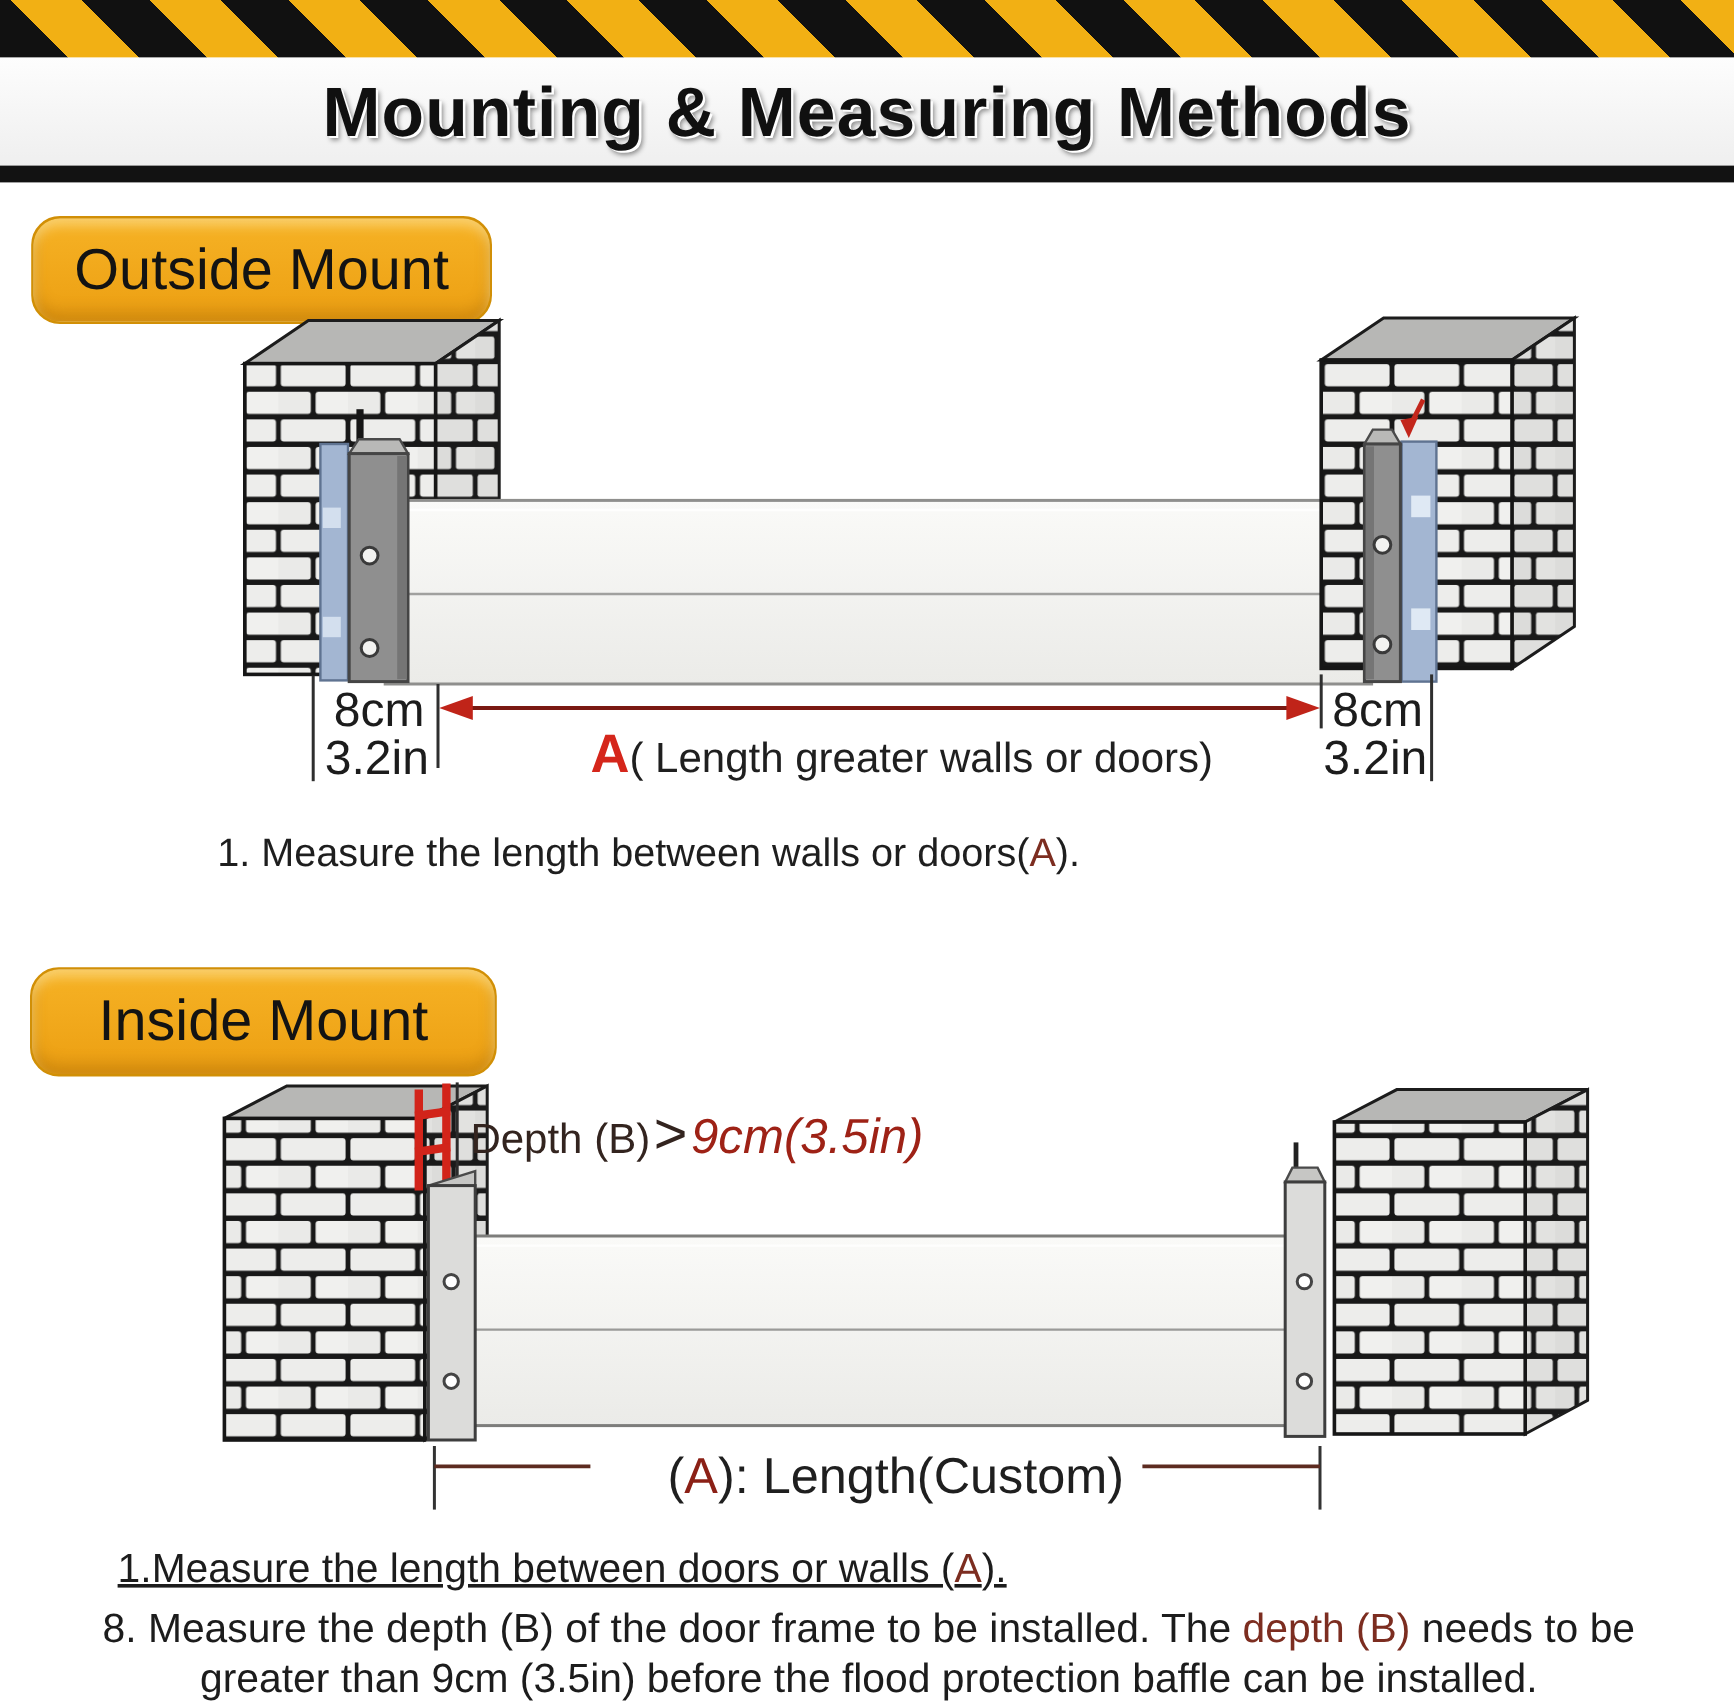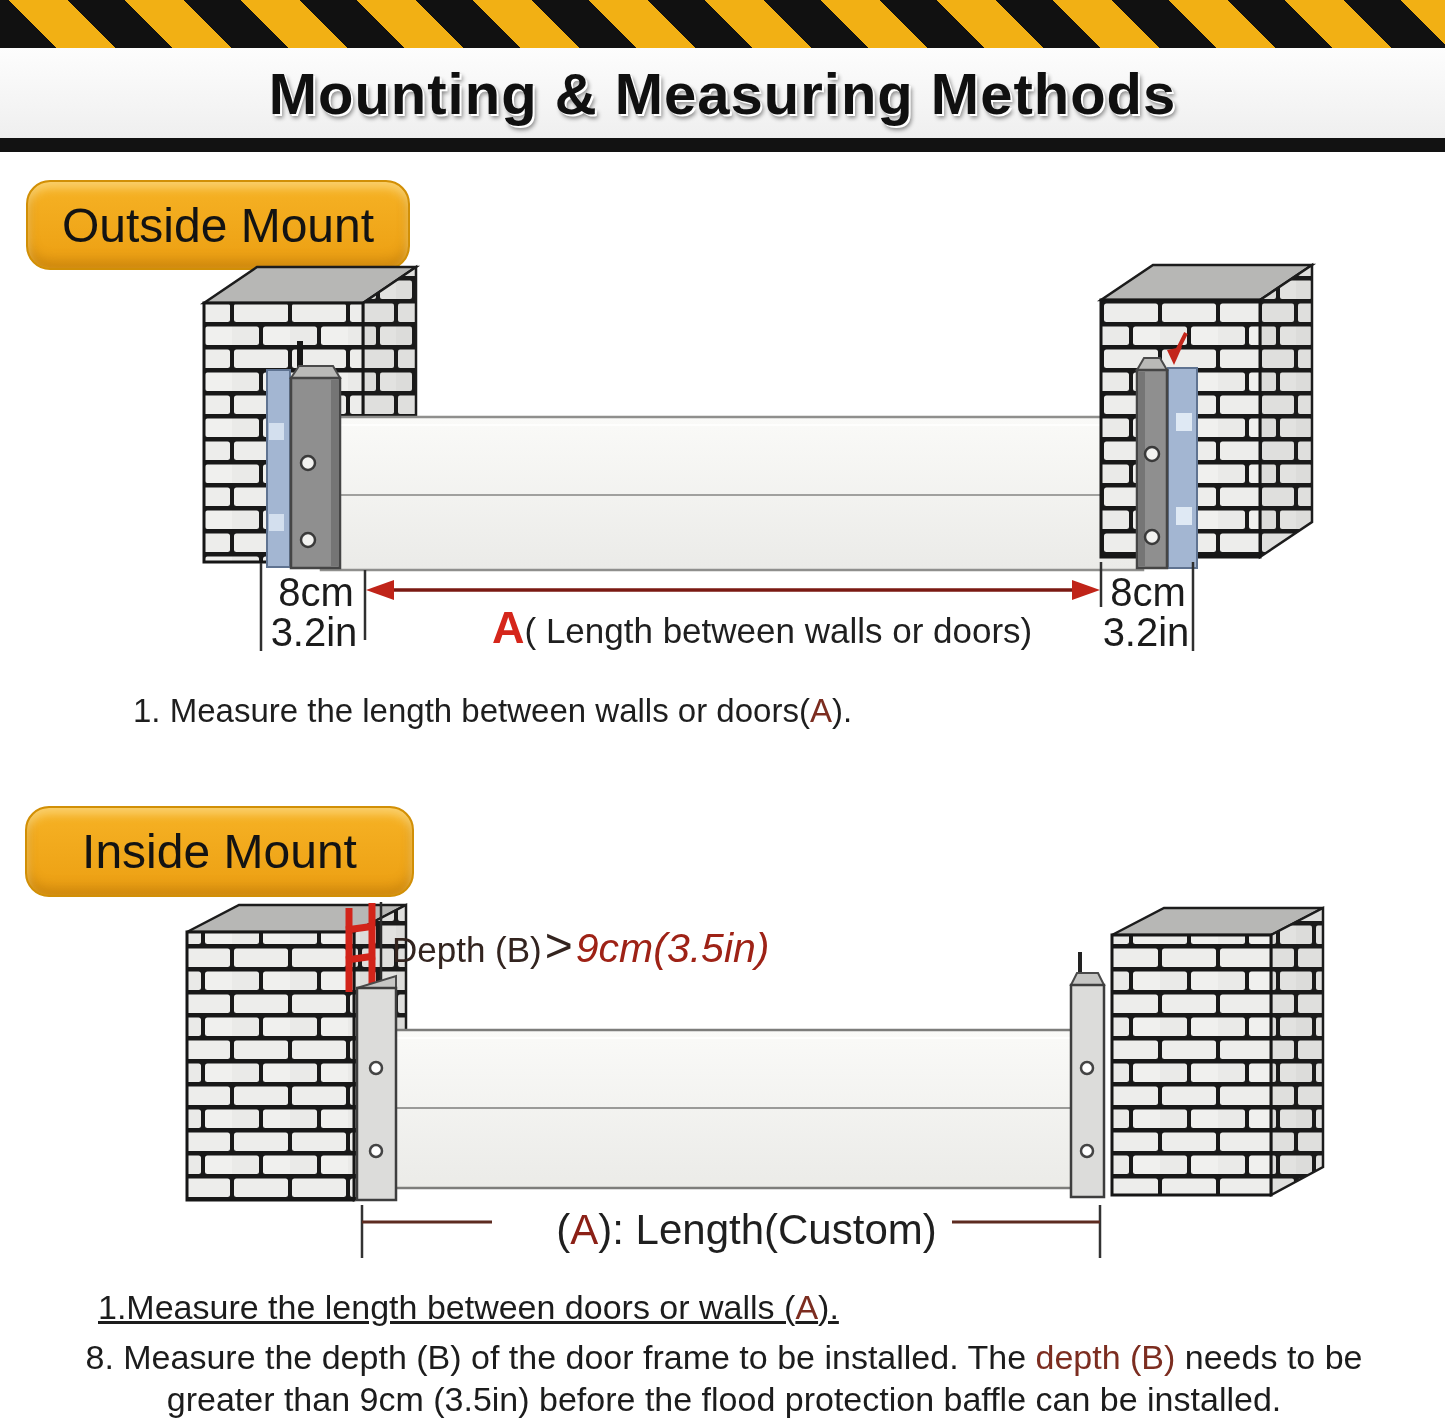--- a/index.html
+++ b/index.html
@@ -22,21 +22,21 @@
      display:flex;align-items:center;justify-content:center;color:#131313;font-size:48px;
      box-shadow:inset 0 6px 10px rgba(255,235,170,.55), inset 0 -8px 12px rgba(130,75,0,.28);}
   #badge-outside{left:26px;top:180px;width:380px;height:86px;}
   #badge-inside{left:25px;top:806px;width:385px;height:87px;}
 
   
   .mtext{color:#1c1c1c;font-size:40px;line-height:1.0;white-space:nowrap;}
   .mlabel{color:#1f1f1f;font-size:35px;white-space:nowrap;}
   .redA{color:#d5261b;font-weight:700;font-size:45px;}
   .maroon{color:#7c2d20;}
-  .step{color:#1e1e1e;font-size:33px;white-space:nowrap;}
+  .step{color:#1e1e1e;font-size:33px;white-space:nowrap;margin-left:48px;}
   .step .maroon{color:#7c2d20;}
   #depth-label{display:flex;align-items:baseline;white-space:nowrap;}
   #depth-label .d1{font-size:35px;color:#33241f;}
   #depth-label .d2{font-size:48px;color:#33241f;padding:0 3px;}
   #depth-label .d3{font-size:41px;color:#9e2216;font-style:italic;}
   #len-label{left:0;top:1206px;width:1445px;text-align:center;font-size:42px;color:#1f1f1f;white-space:nowrap;padding-left:24px;}
   #len-label .em{color:#8b2016;}
   .botline{font-size:34px;color:#1c1c1c;}
   #bot2{left:48px;top:1336px;width:1352px;text-align:center;line-height:1.24;}
 </style>
@@ -143,21 +143,21 @@
       <polygon points="1100,335 1072,325 1072,345" fill="#c02419"></polygon>
     </g>
   </svg>
 
   <div class="abs mtext" style="left:268px;top:572px;width:96px;text-align:center;">8cm</div>
   <div class="abs mtext" style="left:262px;top:612px;width:104px;text-align:center;">3.2in</div>
   <div class="abs mtext" style="left:1104px;top:572px;width:88px;text-align:center;">8cm</div>
   <div class="abs mtext" style="left:1098px;top:612px;width:96px;text-align:center;">3.2in</div>
   <div class="abs" style="left:492px;top:602px;display:flex;align-items:baseline;">
     <span class="redA">A</span>
-      <span class="mlabel">( Length between walls or doors)</span>
+      <span class="mlabel">( Length greater walls or doors)</span>
   </div>
 
   <div class="abs step" style="left:133px;top:692px;">
     <span>1. Measure the length between walls or doors(</span><span class="maroon">A</span><span>).</span>
   </div>
 
   <svg class="abs" style="left:0;top:900px;" width="1445" height="380" viewBox="0 0 1445 380">
 
     <g>
       <polygon points="187,32 354,32 406,5 239,5" fill="#b7b7b5" stroke="#1c1c1c" stroke-width="2.5"></polygon>

